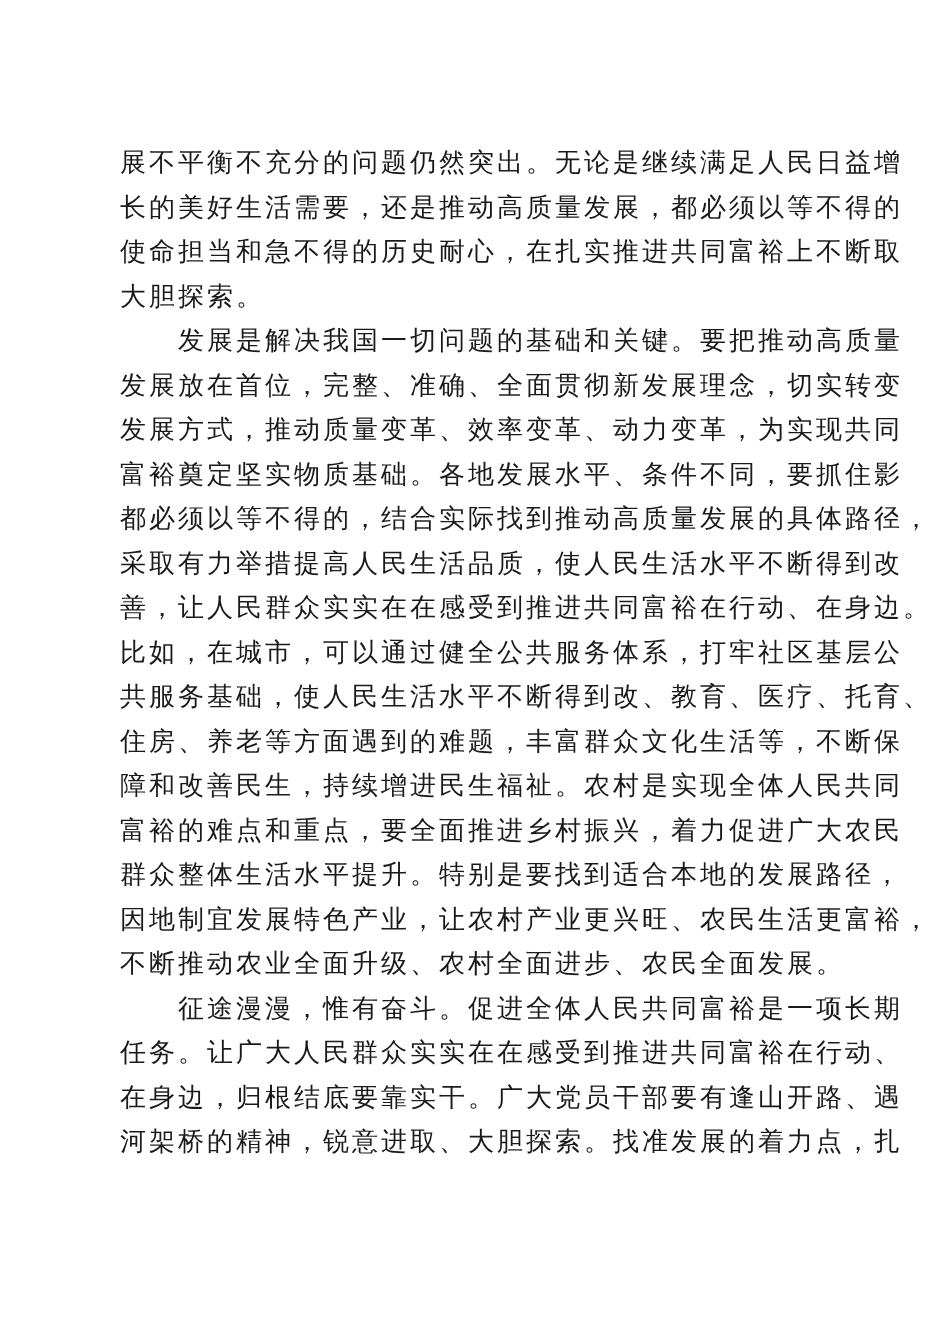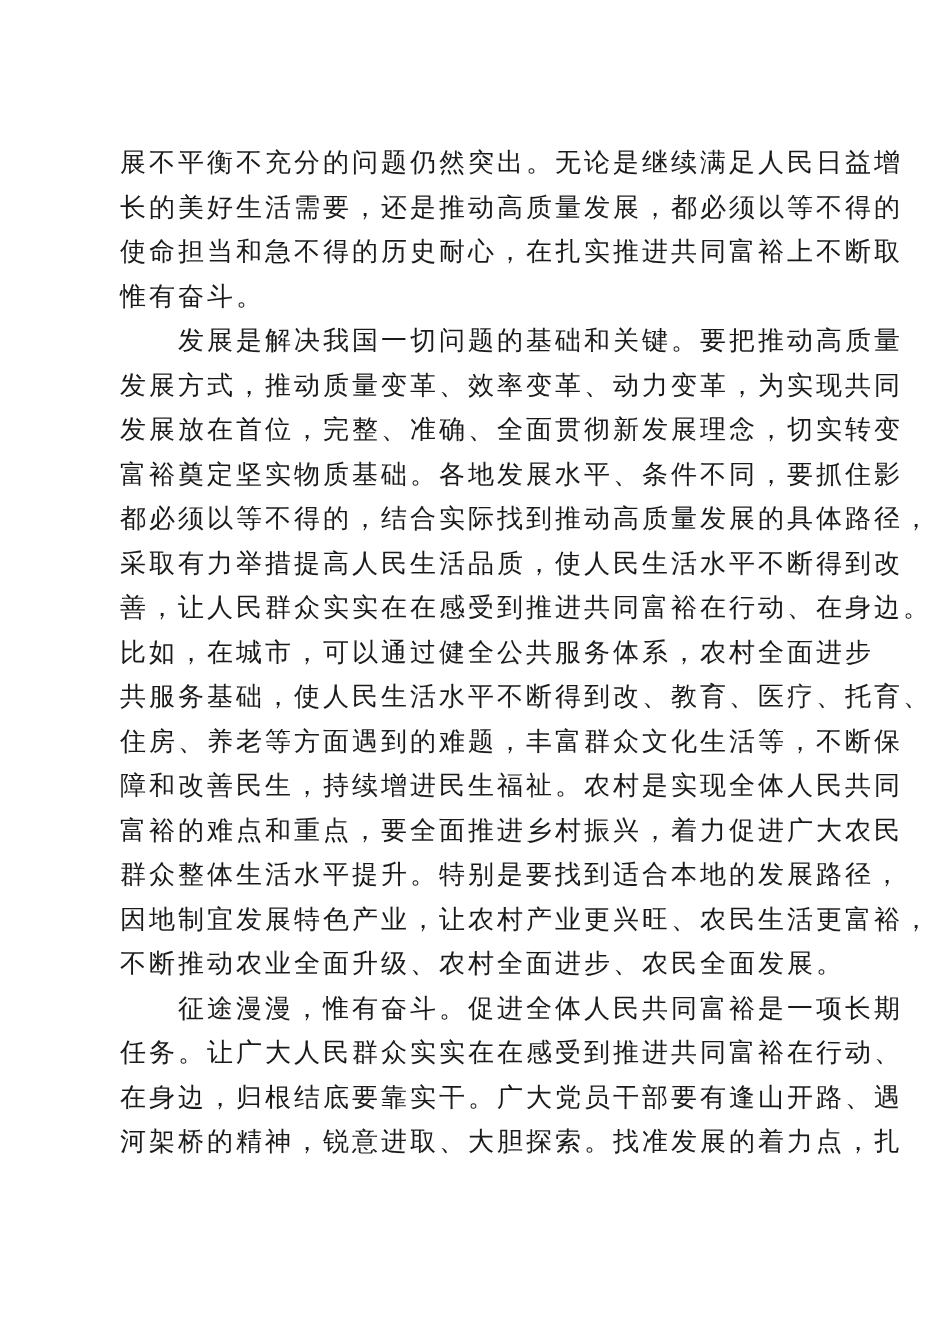--- a/index.html
+++ b/index.html
@@ -16,32 +16,32 @@
 </head>
 <body>
 
 <div class="page">
   <div class="text">
 
     <div>
       <div class="line">展不平衡不充分的问题仍然突出。无论是继续满足人民日益增</div>
       <div class="line">长的美好生活需要，还是推动高质量发展，都必须以等不得的</div>
       <div class="line">使命担当和急不得的历史耐心，在扎实推进共同富裕上不断取</div>
-      <div class="line">惟有奋斗。</div>
+      <div class="line">大胆探索。</div>
     </div>
 
     <div>
       <div class="line indent">发展是解决我国一切问题的基础和关键。要把推动高质量</div>
+      <div class="line">发展放在首位，完整、准确、全面贯彻新发展理念，切实转变</div>
       <div class="line">发展方式，推动质量变革、效率变革、动力变革，为实现共同</div>
-      <div class="line">发展放在首位，完整、准确、全面贯彻新发展理念，切实转变</div>
       <div class="line">富裕奠定坚实物质基础。各地发展水平、条件不同，要抓住影</div>
       <div class="line">都必须以等不得的，结合实际找到推动高质量发展的具体路径，</div>
       <div class="line">采取有力举措提高人民生活品质，使人民生活水平不断得到改</div>
       <div class="line">善，让人民群众实实在在感受到推进共同富裕在行动、在身边。</div>
-      <div class="line">比如，在城市，可以通过健全公共服务体系，农村全面进步</div>
+      <div class="line">比如，在城市，可以通过健全公共服务体系，打牢社区基层公</div>
       <div class="line">共服务基础，使人民生活水平不断得到改、教育、医疗、托育、</div>
       <div class="line">住房、养老等方面遇到的难题，丰富群众文化生活等，不断保</div>
       <div class="line">障和改善民生，持续增进民生福祉。农村是实现全体人民共同</div>
       <div class="line">富裕的难点和重点，要全面推进乡村振兴，着力促进广大农民</div>
       <div class="line">群众整体生活水平提升。特别是要找到适合本地的发展路径，</div>
       <div class="line">因地制宜发展特色产业，让农村产业更兴旺、农民生活更富裕，</div>
       <div class="line">不断推动农业全面升级、农村全面进步、农民全面发展。</div>
     </div>
 
     <div>

